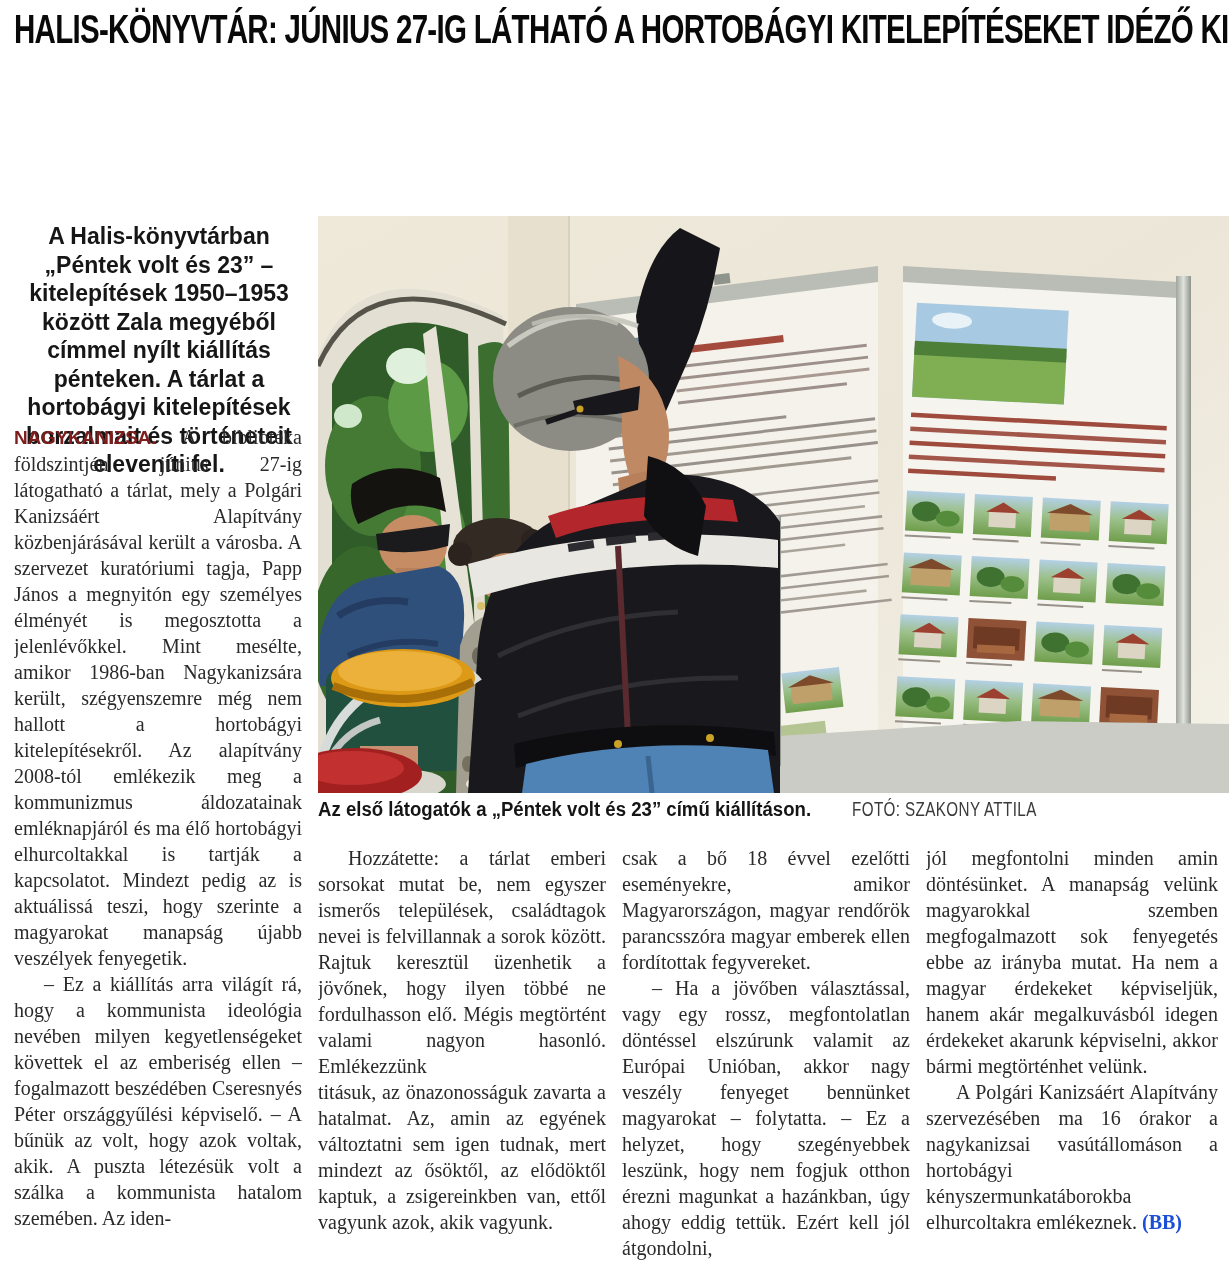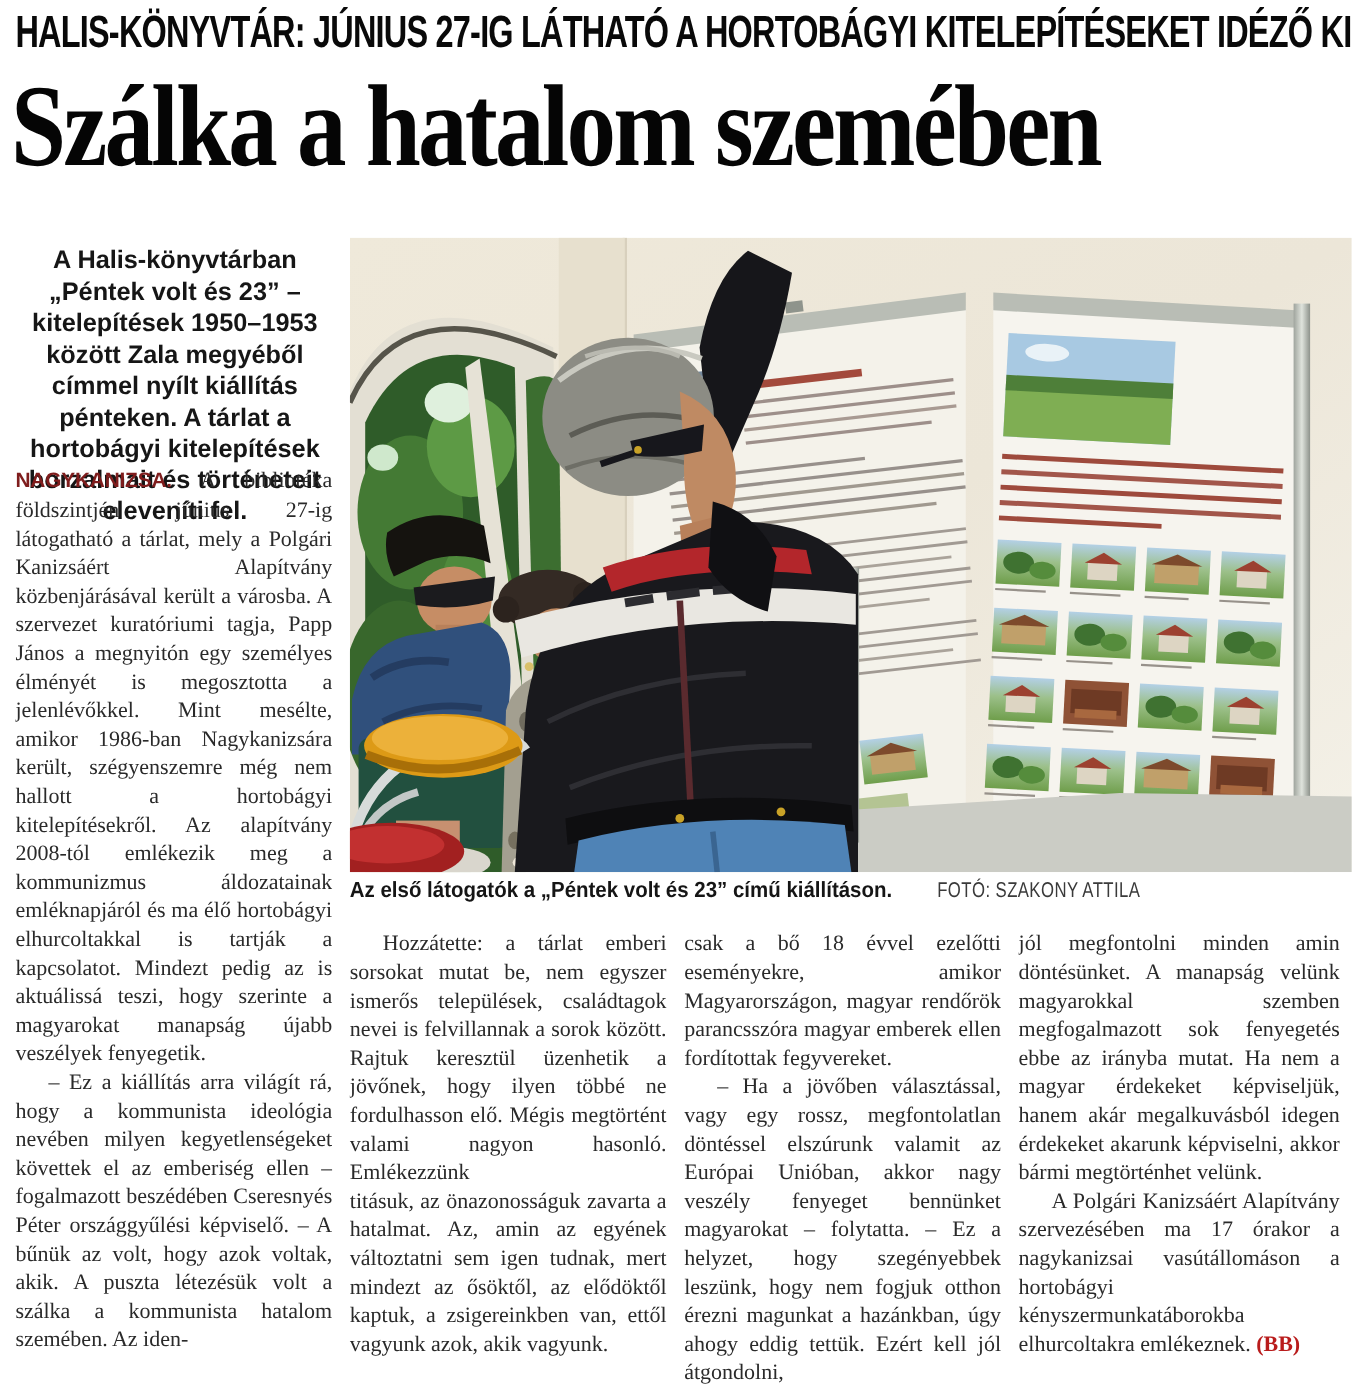--- a/index.html
+++ b/index.html
@@ -36,21 +36,21 @@
   .col p{margin:0;}
   .col p.indent{text-indent:1.5em;}
   .col1{left:14px;top:424px;height:844px;}
   .col2{left:318px;top:845px;height:423px;}
   .col3{left:622px;top:845px;height:423px;}
   .col4{left:926px;top:845px;height:423px;width:292px;}
   .dateline{
     font-family:"Liberation Sans",sans-serif;font-weight:bold;font-size:19px;
     color:#7f1d1d;letter-spacing:-.2px;
   }
-  .byline{font-family:"Liberation Serif",serif;font-weight:bold;color:#b91c1c;}
+  .byline{font-family:"Liberation Serif",serif;font-weight:bold;color:#1d4ed8;}
   
   .photo{position:absolute;left:318px;top:216px;width:911px;height:577px;margin:0;overflow:hidden;}
   .photo svg{display:block;}
   
   .caption{position:absolute;left:318px;top:798px;width:911px;white-space:nowrap;overflow:hidden;}
   .cap-bold{
     font-family:"Liberation Sans",sans-serif;font-weight:bold;font-size:20px;color:#151515;
     display:inline-block;transform:scaleX(.93);transform-origin:0 50%;
   }
   .cap-credit{
@@ -60,23 +60,20 @@
 </style>
 </head>
 <body>
 
 <div class="page">
 
   <div class="kicker">
     <span class="cond">HALIS-KÖNYVTÁR: JÚNIUS 27-IG LÁTHATÓ A HORTOBÁGYI KITELEPÍTÉSEKET IDÉZŐ KIÁLLÍTÁS</span>
   </div>
 
-  <h1 class="headline">
-    <span class="cond-h">Szálka a hatalom szemében</span>
-  </h1>
 
   <div class="lead">A Halis-könyvtárban „Péntek volt és 23” – kitelepítések 1950–1953 között Zala megyéből címmel nyílt kiállítás pénteken. A tárlat a hortobágyi kitelepítések borzalmait és történeteit eleveníti fel.</div>
 
   <div class="col col1">
     <p class="p"><span class="dateline">NAGYKANIZSA.</span> <span>A bibliotéka földszintjén június 27-ig látogatható a tárlat, mely a Polgári Kanizsáért Alapítvány közbenjárásával került a városba. A szervezet kuratóriumi tagja, Papp János a megnyitón egy személyes élményét is megosztotta a jelenlévőkkel. Mint mesélte, amikor 1986-ban Nagykanizsára került, szégyenszemre még nem hallott a hortobágyi kitelepítésekről. Az alapítvány 2008-tól emlékezik meg a kommunizmus áldozatainak emléknapjáról és ma élő hortobágyi elhurcoltakkal is tartják a kapcsolatot. Mindezt pedig az is aktuálissá teszi, hogy szerinte a magyarokat manapság újabb veszélyek fenyegetik.</span></p>
     <p class="p indent">– Ez a kiállítás arra világít rá, hogy a kommunista ideológia nevében milyen kegyetlenségeket követtek el az emberiség ellen – fogalmazott beszédében Cseresnyés Péter országgyűlési képviselő. – A bűnük az volt, hogy azok voltak, akik. A puszta létezésük volt a szálka a kommunista hatalom szemében. Az iden-</p>
   </div>
 
   <figure class="photo">
     <svg width="911" height="577" viewBox="0 0 911 577" xmlns="http://www.w3.org/2000/svg">
@@ -318,16 +315,16 @@
     <p class="p">titásuk, az önazonosságuk zavarta a hatalmat. Az, amin az egyének változtatni sem igen tudnak, mert mindezt az ősöktől, az elődöktől kaptuk, a zsigereinkben van, ettől vagyunk azok, akik vagyunk.</p>
   </div>
 
   <div class="col col3">
     <p class="p">csak a bő 18 évvel ezelőtti eseményekre, amikor Magyarországon, magyar rendőrök parancsszóra magyar emberek ellen fordítottak fegyvereket.</p>
     <p class="p indent">– Ha a jövőben választással, vagy egy rossz, megfontolatlan döntéssel elszúrunk valamit az Európai Unióban, akkor nagy veszély fenyeget bennünket magyarokat – folytatta. – Ez a helyzet, hogy szegényebbek leszünk, hogy nem fogjuk otthon érezni magunkat a hazánkban, úgy ahogy eddig tettük. Ezért kell jól átgondolni,</p>
   </div>
 
   <div class="col col4">
     <p class="p">jól megfontolni minden amin döntésünket. A manapság velünk magyarokkal szemben megfogalmazott sok fenyegetés ebbe az irányba mutat. Ha nem a magyar érdekeket képviseljük, hanem akár megalkuvásból idegen érdekeket akarunk képviselni, akkor bármi megtörténhet velünk.</p>
-    <p class="p indent"><span>A Polgári Kanizsáért Alapítvány szervezésében ma 17 órakor a nagykanizsai vasútállomáson a hortobágyi kényszermunkatáborokba elhurcoltakra emlékeznek.</span> <b class="byline">(BB)</b></p>
+    <p class="p indent"><span>A Polgári Kanizsáért Alapítvány szervezésében ma 16 órakor a nagykanizsai vasútállomáson a hortobágyi kényszermunkatáborokba elhurcoltakra emlékeznek.</span> <b class="byline">(BB)</b></p>
   </div>
 
 </div>
 
 </body></html>

